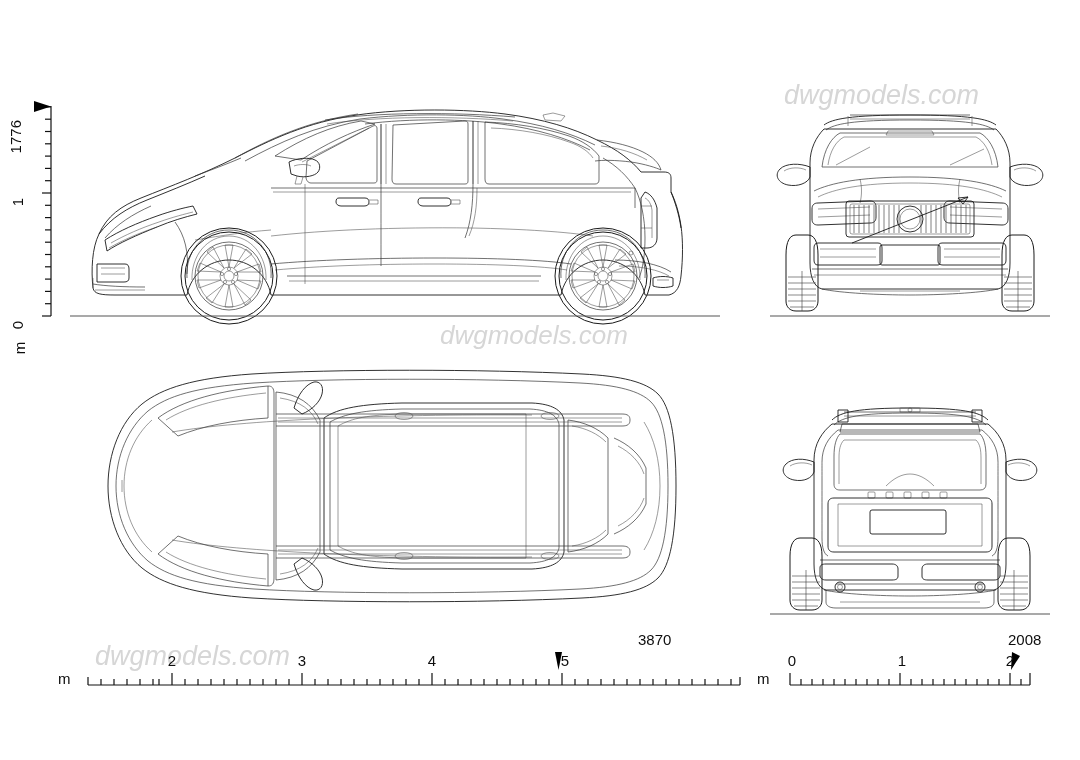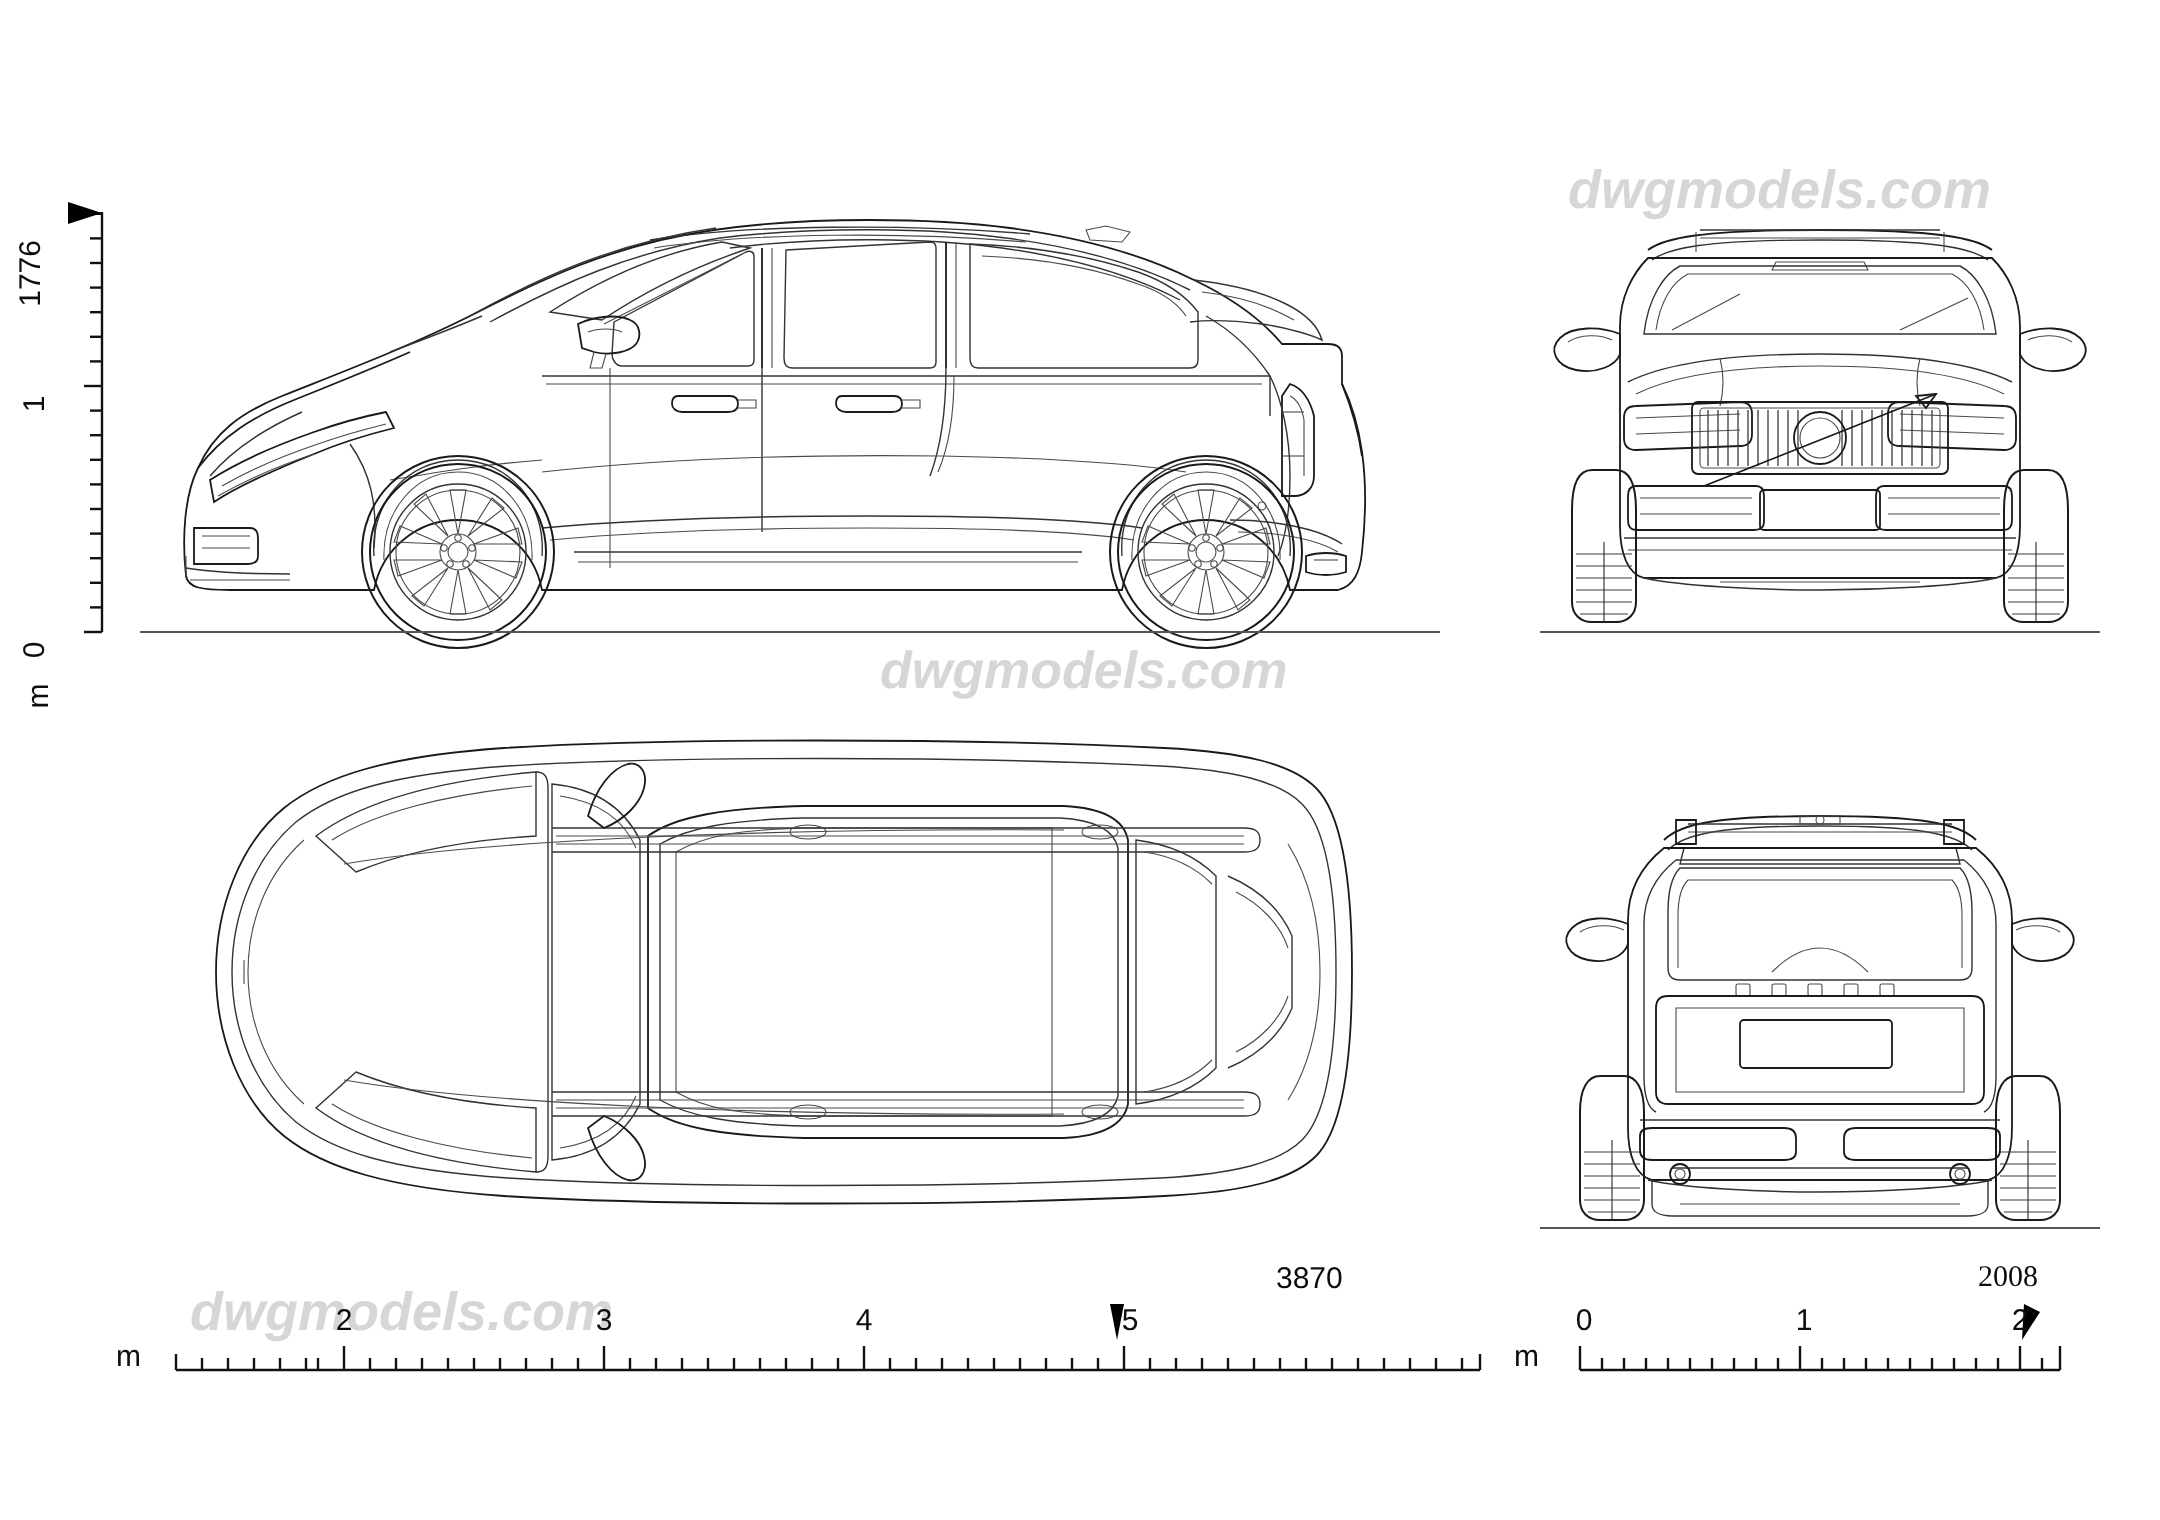--- a/index.html
+++ b/index.html
@@ -18,21 +18,21 @@
     background: #ffffff;
     overflow: hidden;
   }
   .abs { position: absolute; }
 
   
   .watermark {
     font-family: "Liberation Sans", sans-serif;
     font-style: italic;
     color: #d6d6d6;
-    font-weight: 700;
+    font-weight: 400;
     white-space: nowrap;
     letter-spacing: 0px;
     user-select: none;
   }
   #wm-top-right { left: 784px; top: 80px; font-size: 27px; }
   #wm-center    { left: 440px; top: 320px; font-size: 26px; }
   #wm-bottom-left { left: 95px; top: 641px; font-size: 27px; }
 
   
   .ruler-label {
@@ -678,21 +678,21 @@
   </div>
 
   <div class="abs" style="left:752px; top:630px; width:320px; height:70px;">
 
     <div class="abs ruler-label" style="left:5px; top:40px;">m</div>
 
     <div class="tick-num" style="left:40px; top:22px;">0</div>
     <div class="tick-num" style="left:150px; top:22px;">1</div>
     <div class="tick-num" style="left:258px; top:22px;">2</div>
 
-    <div class="dim-num" style="left:237px; top:1px;font-family:Liberation Serif, serif;">2008</div>
+    <div class="dim-num" style="left:256px; top:1px;">2008</div>
 
     <svg width="320" height="70" viewBox="0 0 320 70">
       <line class="ruler-line" x1="38" y1="55" x2="278" y2="55"></line>
       <line class="ruler-tick" x1="38" y1="43" x2="38" y2="55"></line>
       <g class="ruler-tick">
         <line x1="49" y1="49" x2="49" y2="55"></line>
         <line x1="60" y1="49" x2="60" y2="55"></line>
         <line x1="71" y1="49" x2="71" y2="55"></line>
         <line x1="82" y1="49" x2="82" y2="55"></line>
         <line x1="93" y1="49" x2="93" y2="55"></line>

